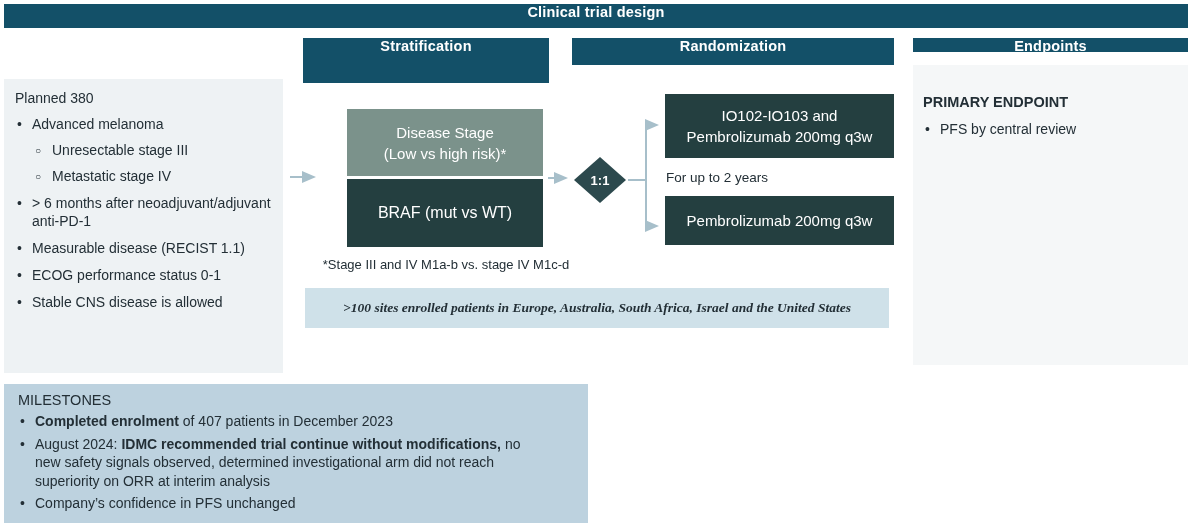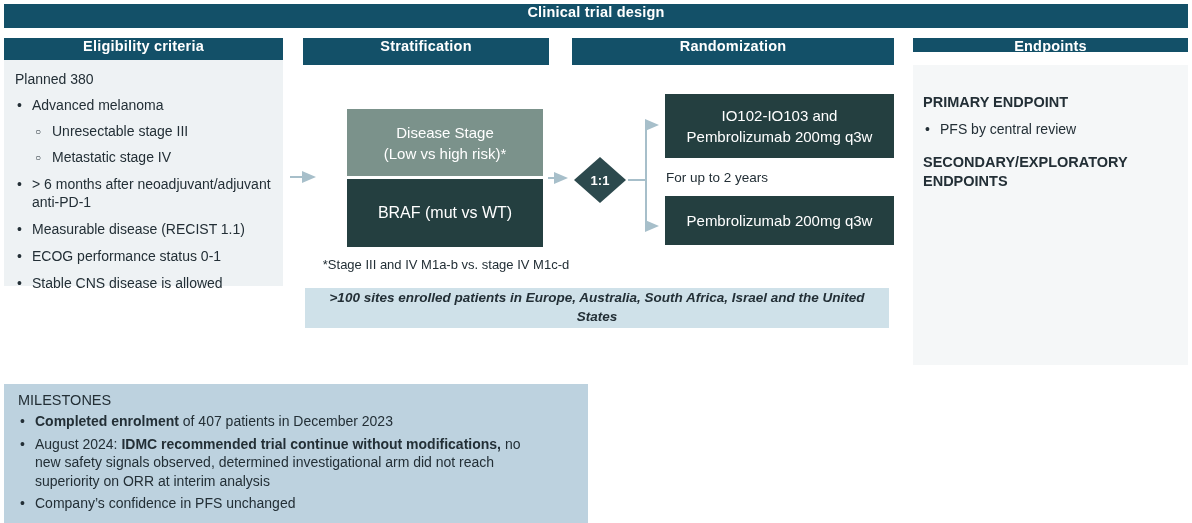--- a/index.html
+++ b/index.html
@@ -7,26 +7,26 @@
     position:relative;width:1192px;height:523px;background:#fff;overflow:hidden;
     font-family:"Liberation Sans","DejaVu Sans",sans-serif;
     color:var(--text,#232f36);
   }
   .bar{
     position:absolute;background:var(--header-bg,#135068);color:#fff;font-weight:bold;
     display:flex;justify-content:center;font-size:14.5px;letter-spacing:.2px;
   }
   #banner{left:4px;top:4px;width:1184px;height:24px;}
   #hdr-elig{left:4px;top:38px;width:279px;height:27px;}
-  #hdr-strat{left:303px;top:38px;width:246px;height:27px;}
+  #hdr-strat{left:303px;top:38px;width:246px;height:45px;}
   #hdr-rand{left:572px;top:38px;width:322px;height:27px;}
   #hdr-endp{left:913px;top:38px;width:275px;height:14px;}
 
   .panel{position:absolute;box-sizing:border-box;font-size:14px;line-height:1.3;}
-  #elig-body{left:4px;top:60px;width:279px;height:226px;background:var(--panel-bg,#eef2f4);padding:10px 10px 12px 11px;}
+  #elig-body{left:4px;top:79px;width:279px;height:294px;background:var(--panel-bg,#eef2f4);padding:10px 10px 12px 11px;}
   #endp-body{left:913px;top:65px;width:275px;height:300px;background:var(--endpoints-bg,#f5f7f8);padding:26px 8px 0 10px;}
 
   .intro{margin:0 0 2px 0;}
   ul.blist{list-style:none;margin:0;padding:0;}
   .blist li{position:relative;padding-left:17px;margin-top:9px;line-height:1.28;}
   .blist li::before{content:"\2022";position:absolute;left:2px;top:0;}
   .blist li.lvl2{margin-left:19px;padding-left:18px;margin-top:8px;}
   .blist li.lvl2::before{content:"\25CB";font-size:10px;top:3px;left:1px;}
 
   .ephead{font-weight:bold;font-size:14.5px;line-height:1.3;margin-top:14px;}
@@ -40,21 +40,21 @@
   #braf-box{left:347px;top:179px;width:196px;height:68px;background:var(--box-dark,#243f40);font-size:16px;}
   #arm1-box{left:665px;top:94px;width:229px;height:64px;background:var(--box-dark,#243f40);}
   #arm2-box{left:665px;top:196px;width:229px;height:49px;background:var(--box-dark,#243f40);}
 
   #footnote{position:absolute;left:300px;top:257px;width:292px;text-align:center;font-size:13px;}
   #duration-note{position:absolute;left:666px;top:170px;width:210px;font-size:13.5px;}
 
   #sites-note{
     position:absolute;left:305px;top:288px;width:584px;height:40px;background:var(--note-bg,#cfe1e9);
     display:flex;align-items:center;justify-content:center;text-align:center;
-    font-weight:bold;font-style:italic;font-size:13.5px;line-height:1.4;box-sizing:border-box;padding:0 16px;
+    font-weight:bold;font-style:italic;font-size:13.5px;line-height:1.4;box-sizing:border-box;padding:0 16px;font-family:Liberation Serif, serif;
   }
 
   .bluebox{position:absolute;top:384px;height:139px;background:var(--bottom-bg,#bdd2df);box-sizing:border-box;padding:8px 14px;font-size:14px;}
   #milestones-box{left:4px;width:584px;}
   #nextsteps-box{left:608px;width:580px;}
   .bbtitle{font-weight:normal;font-size:14.5px;margin:0 0 4px 0;}
   ul.bblist{list-style:none;margin:0;padding:0;}
   .bblist li{position:relative;padding-left:17px;margin-top:4px;line-height:1.33;}
   .bblist li::before{content:"\2022";position:absolute;left:2px;top:0;}
   #milestones-box .bblist{max-width:512px;}
@@ -67,23 +67,20 @@
 </style>
 </head>
 <body>
 
 <div class="canvas">
 
   <div class="bar" id="banner">
     <span>Clinical trial design</span>
   </div>
 
-  <div class="bar" id="hdr-elig">
-    <span>Eligibility criteria</span>
-  </div>
   <div class="bar" id="hdr-strat">
     <span>Stratification</span>
   </div>
   <div class="bar" id="hdr-rand">
     <span>Randomization</span>
   </div>
   <div class="bar" id="hdr-endp">
     <span>Endpoints</span>
   </div>
 
@@ -118,21 +115,20 @@
     <span>Pembrolizumab 200mg q3w</span>
   </div>
 
   <div id="sites-note">&gt;100 sites enrolled patients in Europe, Australia, South Africa, Israel and the United States</div>
 
   <div class="panel" id="endp-body">
     <div class="ephead first">PRIMARY ENDPOINT</div>
     <ul class="blist">
       <li class="lvl1"><span>PFS by central review</span></li>
     </ul>
-    <div class="ephead">SECONDARY/EXPLORATORY ENDPOINTS</div>
   </div>
 
   <div class="bluebox" id="milestones-box">
     <div class="bbtitle">MILESTONES</div>
     <ul class="bblist">
       <li><span class="b">Completed enrolment</span><span> of 407 patients in December 2023</span></li>
       <li><span>August 2024: </span><span class="b">IDMC recommended trial continue without modifications,</span><span> no new safety signals observed, determined investigational arm did not reach superiority on ORR at interim analysis</span></li>
       <li><span>Company’s confidence in PFS unchanged</span></li>
     </ul>
   </div>

